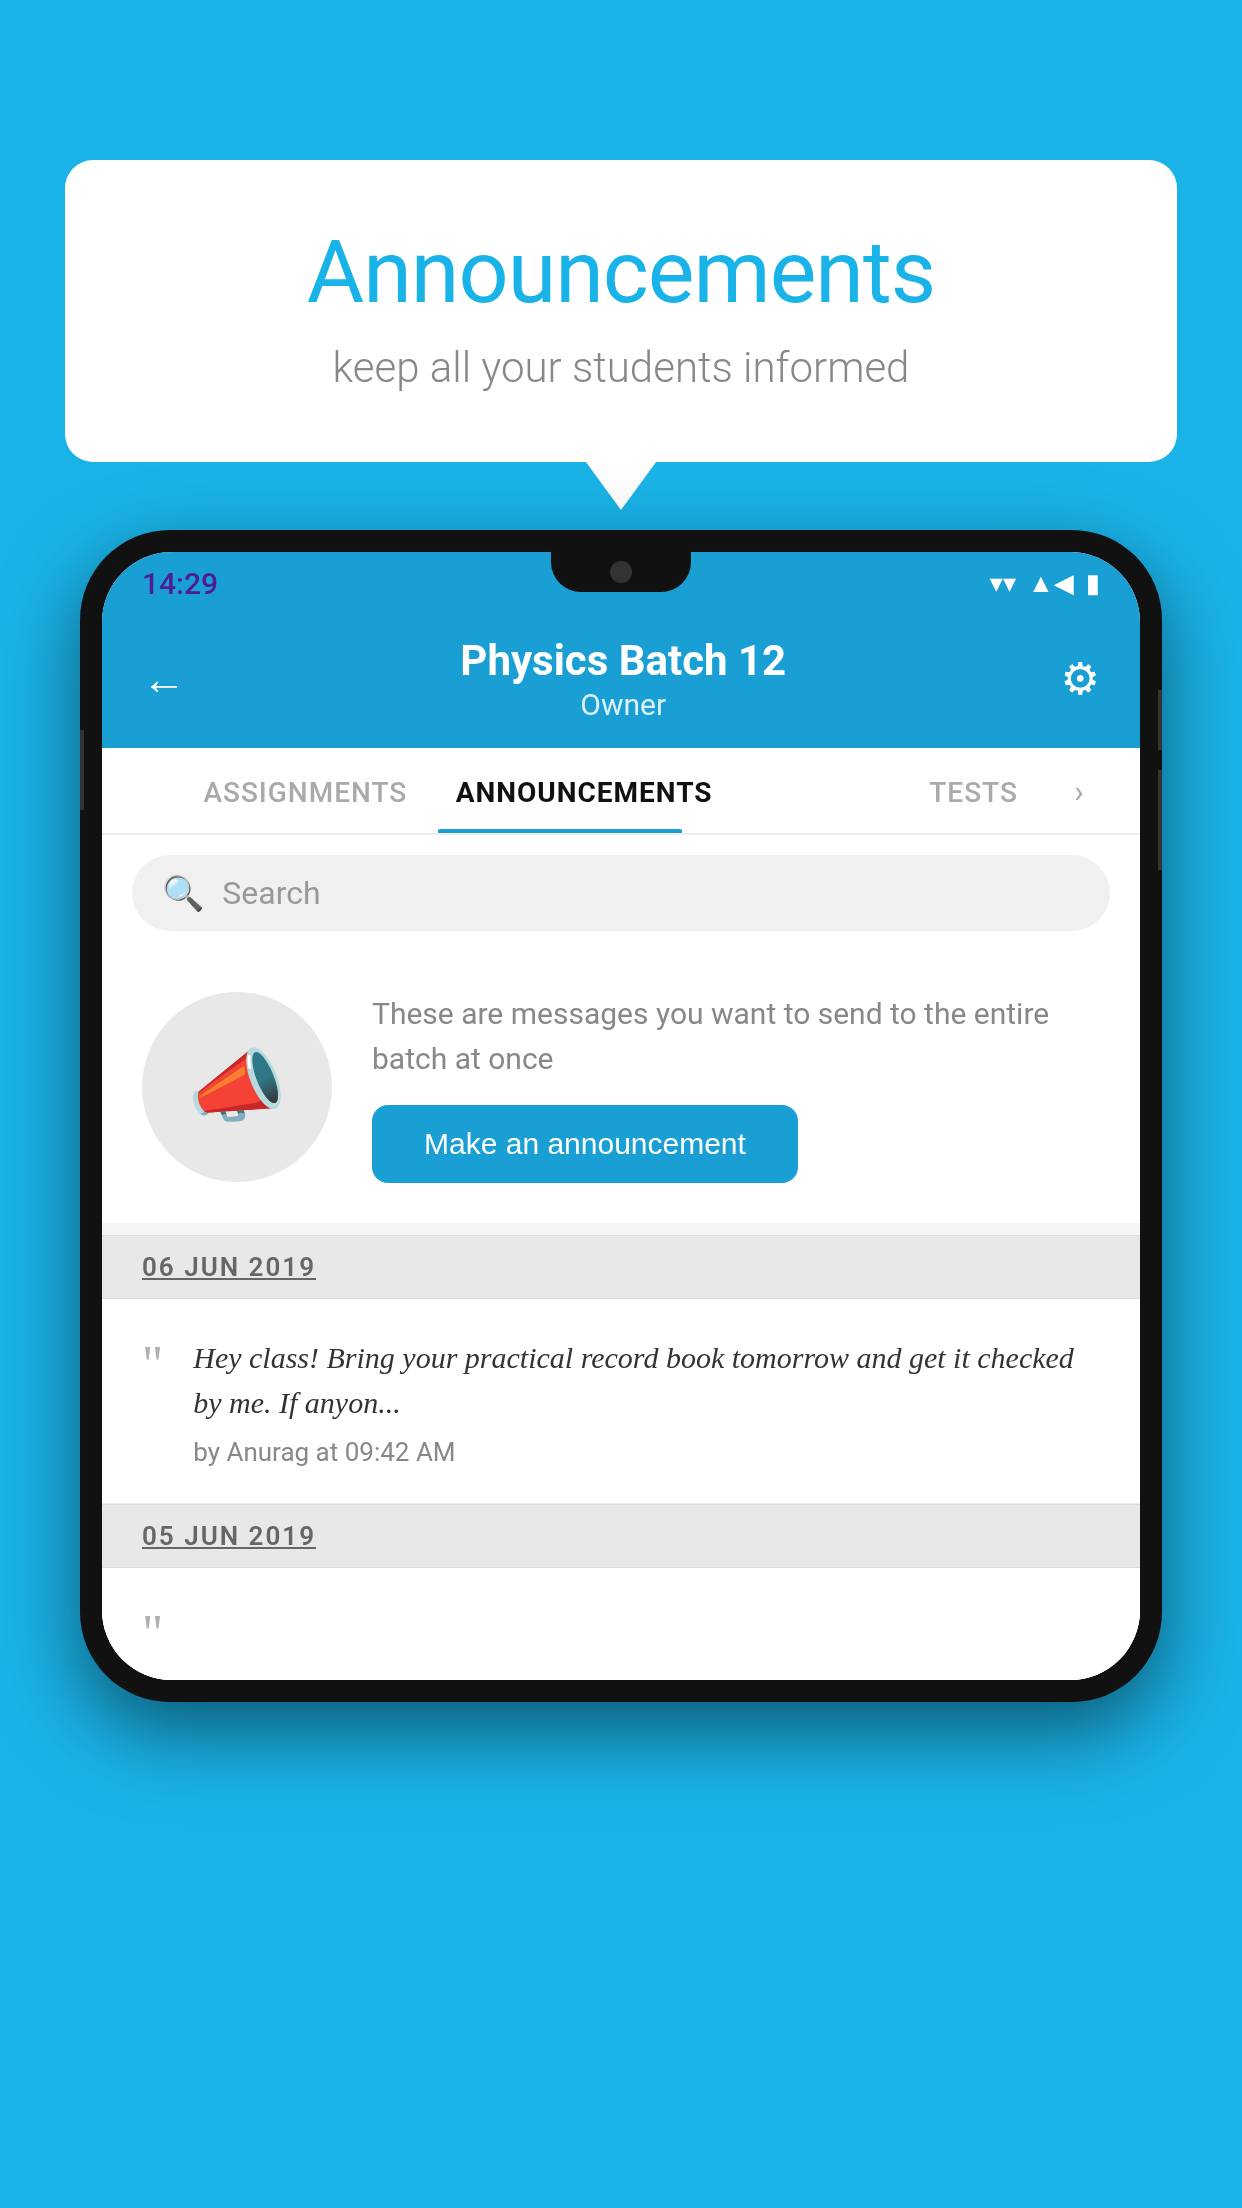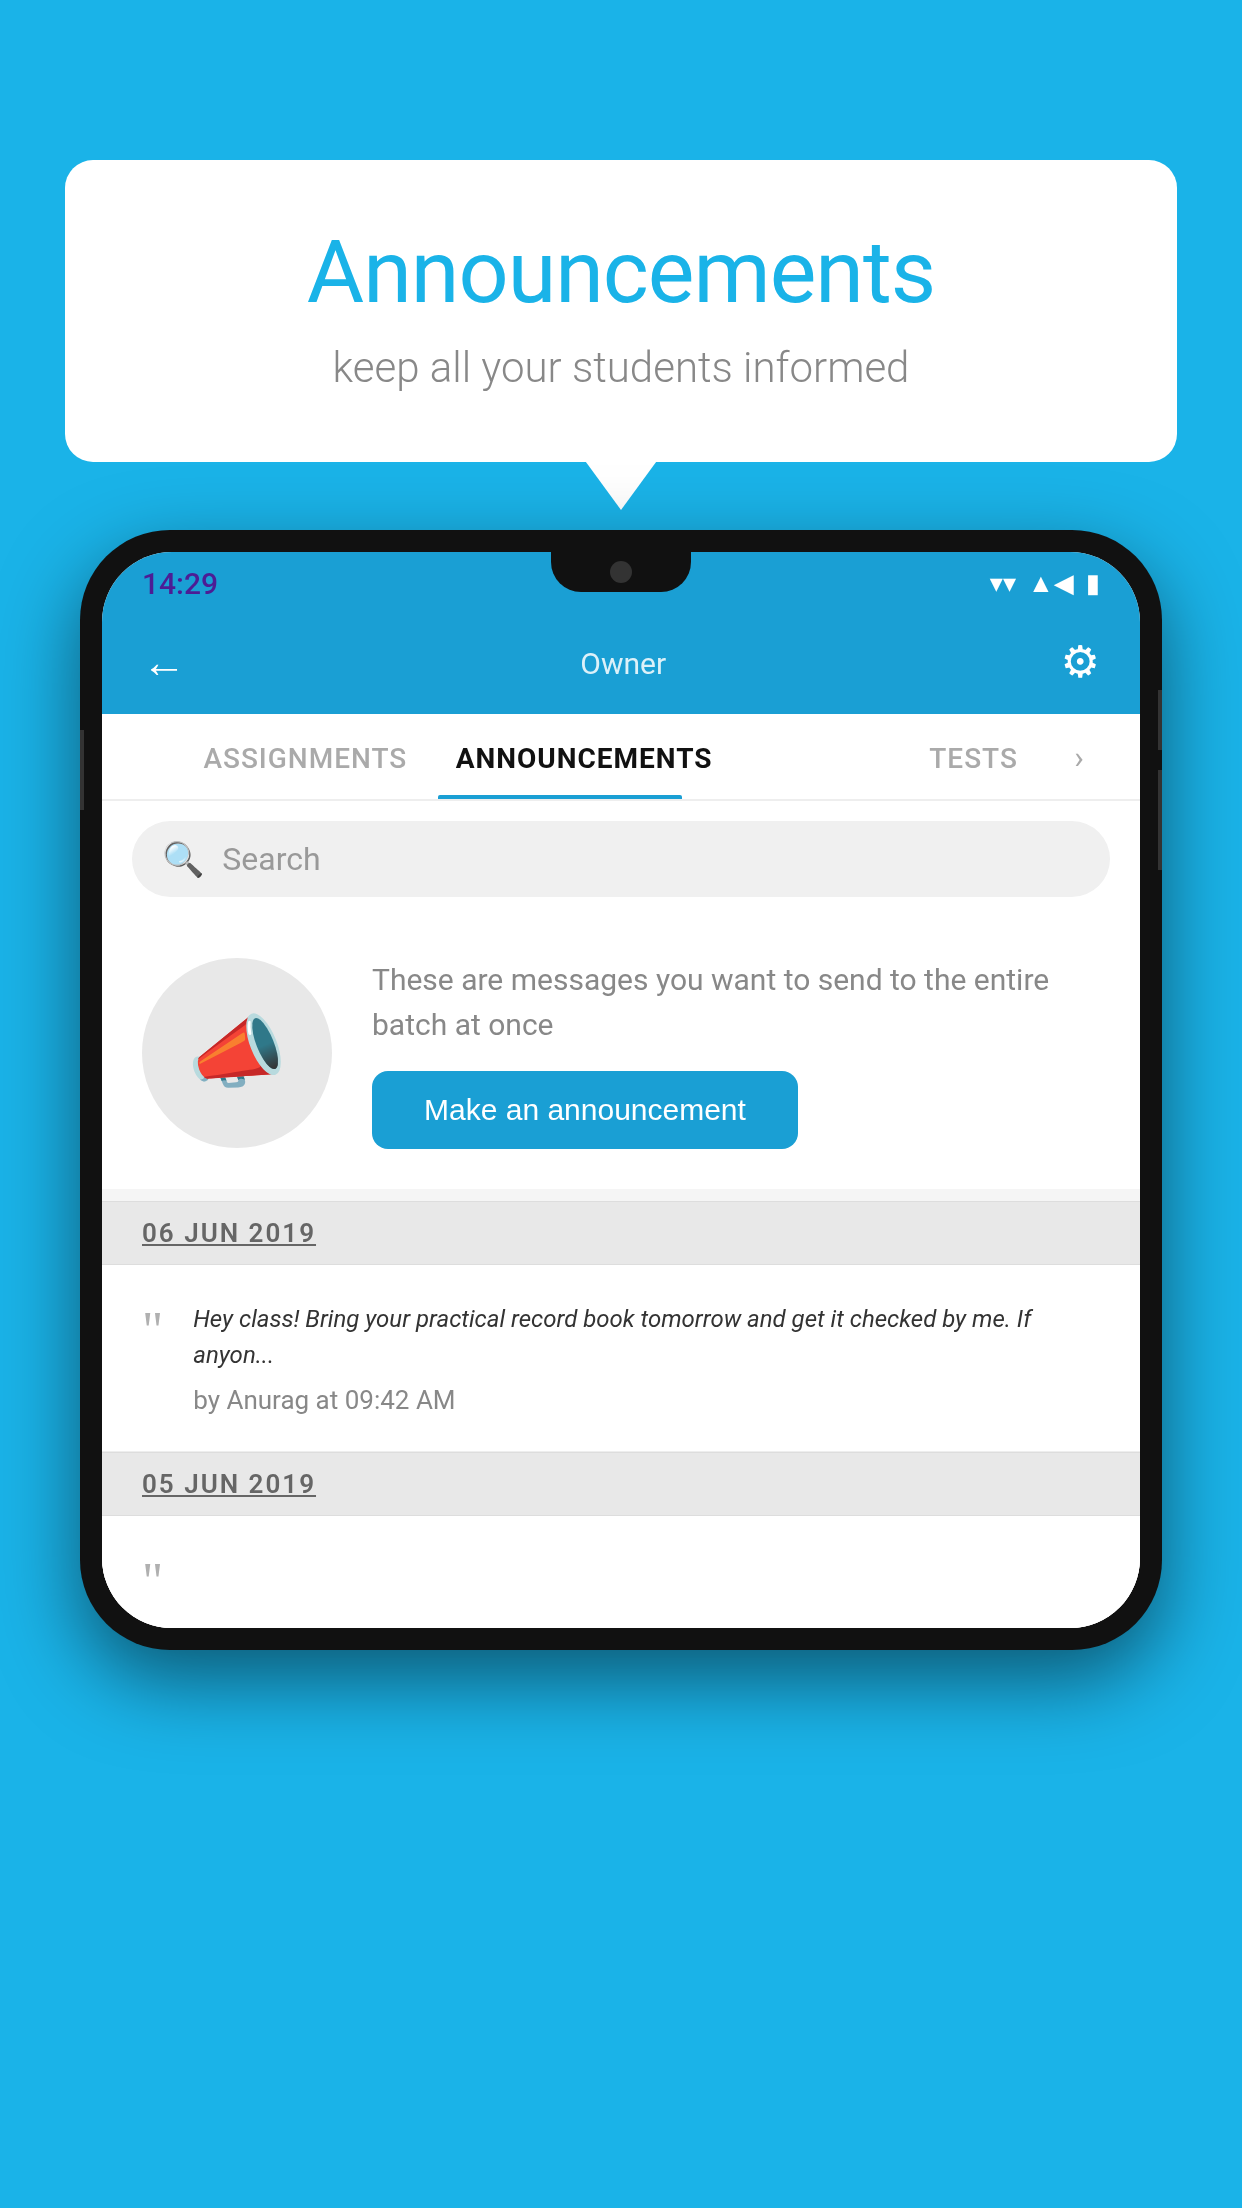--- a/index.html
+++ b/index.html
@@ -325,24 +325,25 @@
       margin-top: 4px;
       flex-shrink: 0;
     }
 
     .announcement-text-area {
       flex: 1;
     }
 
     .announcement-text {
       color: #333;
-      font-size: 24px;
+      font-size: 30px;
       font-style: italic;
       line-height: 1.5;
       margin-bottom: 12px;
+      font-family: Liberation Serif, serif;
     }
 
     .announcement-meta {
       color: #888;
       font-size: 26px;
     }
 
     
     .side-button-left {
       position: absolute;
@@ -411,20 +412,21 @@
         <div class="status-icons">
           <span class="status-icon">▾▾</span>
           <span class="status-icon">▲◀</span>
           <span class="status-icon">▮</span>
         </div>
       </div>
 
       <div class="app-header">
         <span class="header-back">←</span>
         <div class="header-center">
+          <div class="header-title">Physics Batch 12</div>
           <div class="header-subtitle">Owner</div>
         </div>
         <span class="header-gear">⚙</span>
       </div>
 
       <div class="tabs">
         <div class="tab">
           <span>ASSIGNMENTS</span>
         </div>
         <div class="tab active">

